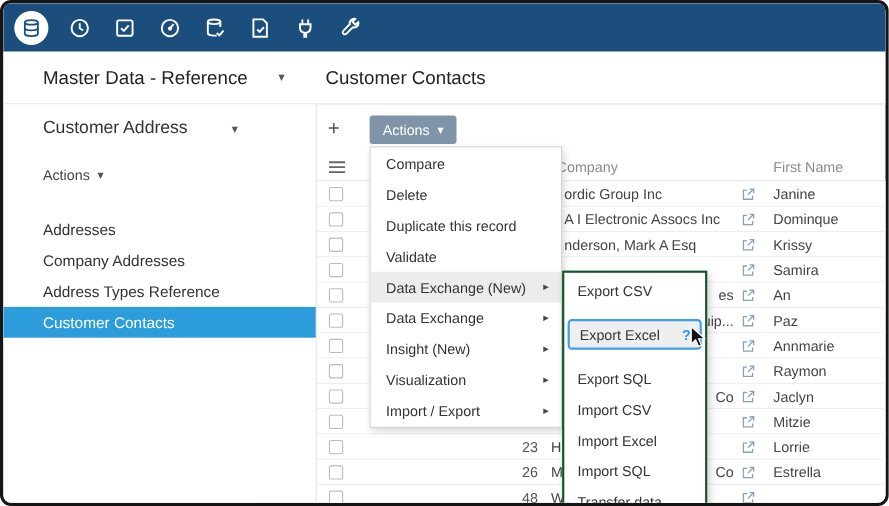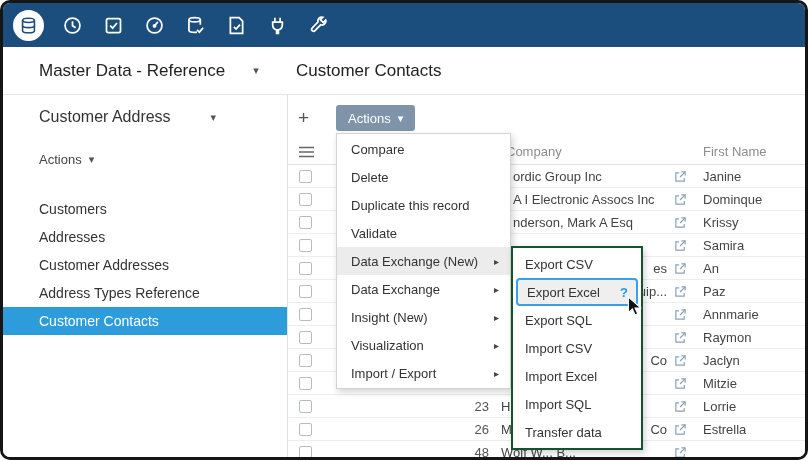--- a/index.html
+++ b/index.html
@@ -60,21 +60,21 @@
 
   
   .dropdown{position:absolute;left:333px;top:130px;width:175px;background:#fff;border:1px solid #d4d4d4;box-shadow:2px 3px 7px rgba(0,0,0,.18);padding:1px 0;z-index:10;}
   .dd-item{height:28px;display:flex;align-items:center;justify-content:space-between;padding:0 11px 0 14px;font-size:13px;color:#333;cursor:default;white-space:nowrap;}
   .dd-item.hl{background:var(--menu-highlight-bg);}
   .dd-arrow{font-size:10px;color:#444;}
 
   
   .submenu{position:absolute;left:508px;top:243px;width:132px;background:#fff;border:2px solid #14532d;box-shadow:2px 3px 7px rgba(0,0,0,.18);padding:2px 0;z-index:11;}
   .sm-item{height:28px;display:flex;align-items:center;justify-content:space-between;padding:0 10px 0 12px;font-size:13px;color:#333;cursor:default;white-space:nowrap;}
-  .sm-item.focused{margin:0 3px;border:2px solid var(--focus-border);border-radius:4px;background:#efefef;padding:0 8px 0 9px;}
+  .sm-item.focused{margin:12px 3px;border:2px solid var(--focus-border);border-radius:4px;background:#efefef;padding:0 8px 0 9px;}
   .badge{color:var(--badge-blue);font-weight:bold;font-size:13px;}
 
   
   .cursor{position:absolute;left:624px;top:293px;z-index:20;}
   .cursor svg{width:15px;height:20px;display:block;}
 </style>
 </head>
 <body>
 
 <div class="frame">
@@ -146,23 +146,22 @@
   <div class="sidebar">
     <div class="model">
       <span>Customer Address</span>
       <span class="caret">▾</span>
     </div>
     <div class="sb-actions">
       <span>Actions</span>
       <span class="caret">▾</span>
     </div>
     <div class="nav">
-        <div class="nav-item">Customers</div>
         <div class="nav-item">Addresses</div>
-        <div class="nav-item">Customer Addresses</div>
+        <div class="nav-item">Company Addresses</div>
         <div class="nav-item">Address Types Reference</div>
         <div class="nav-item active">Customer Contacts</div>
       </div>
   </div>
 
   <div class="main">
     <div class="add-btn">+</div>
     <div class="actions-btn">
       <span>Actions</span>
       <span class="caret white">▾</span>

